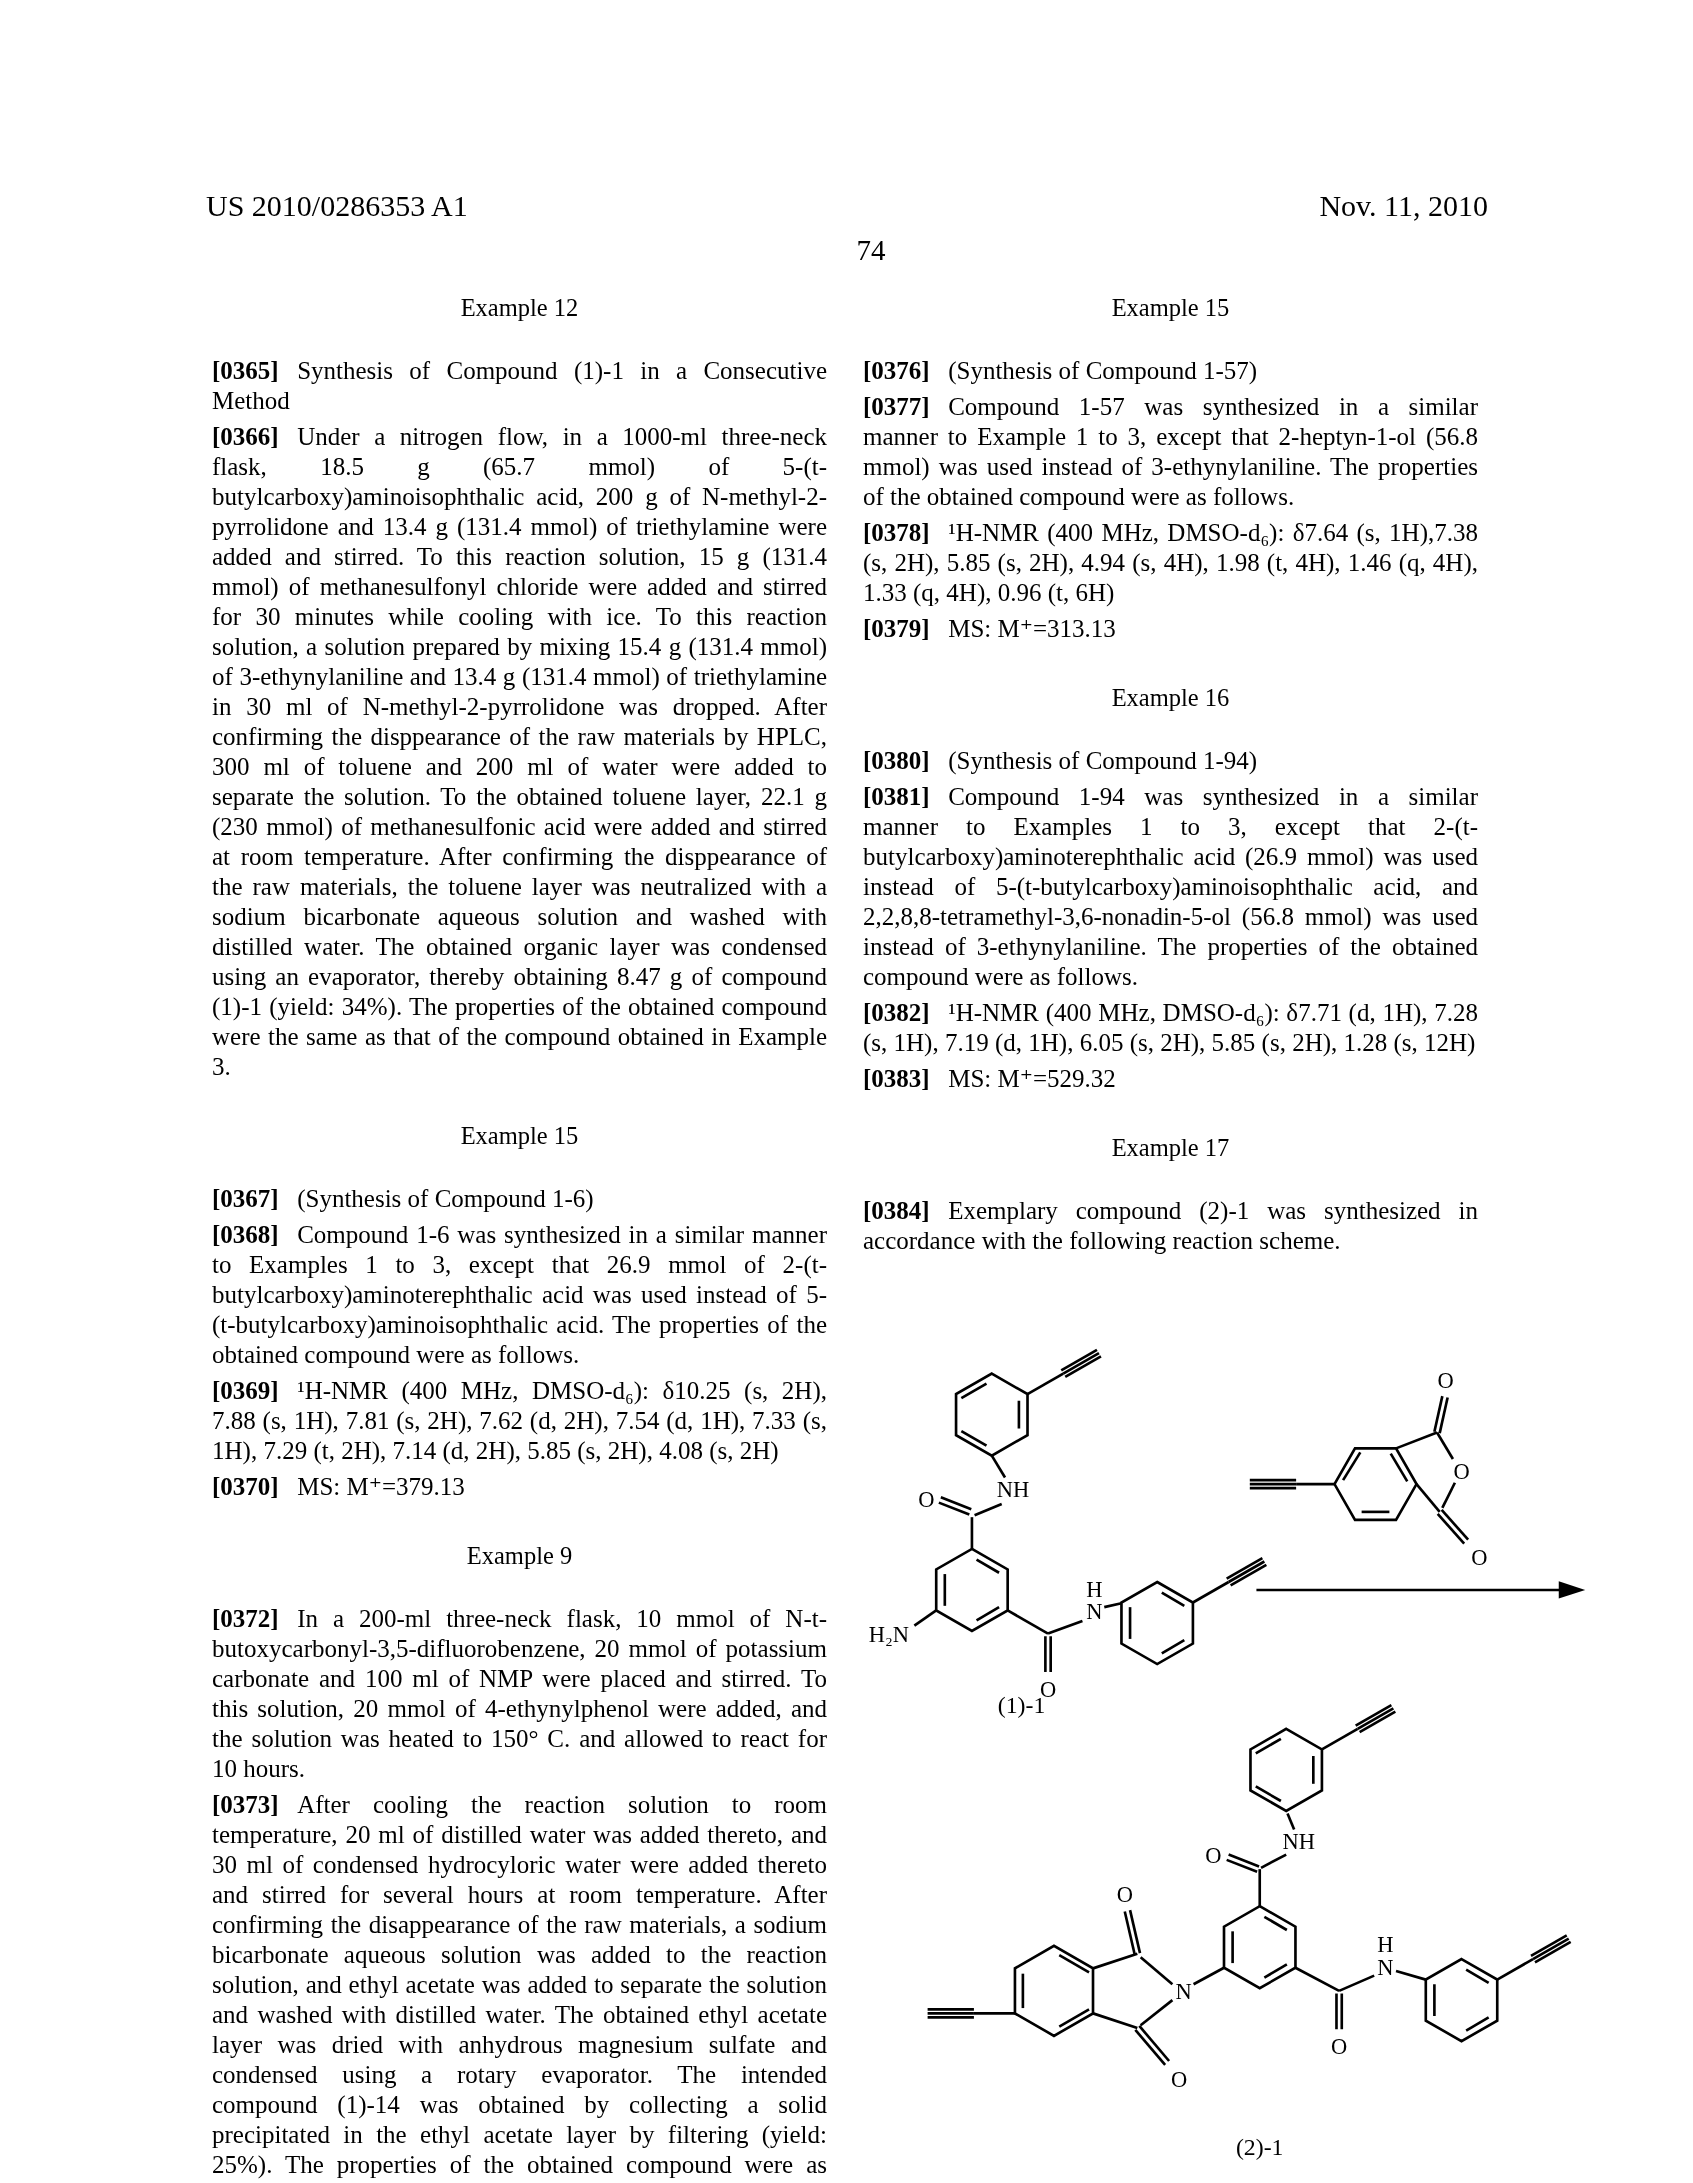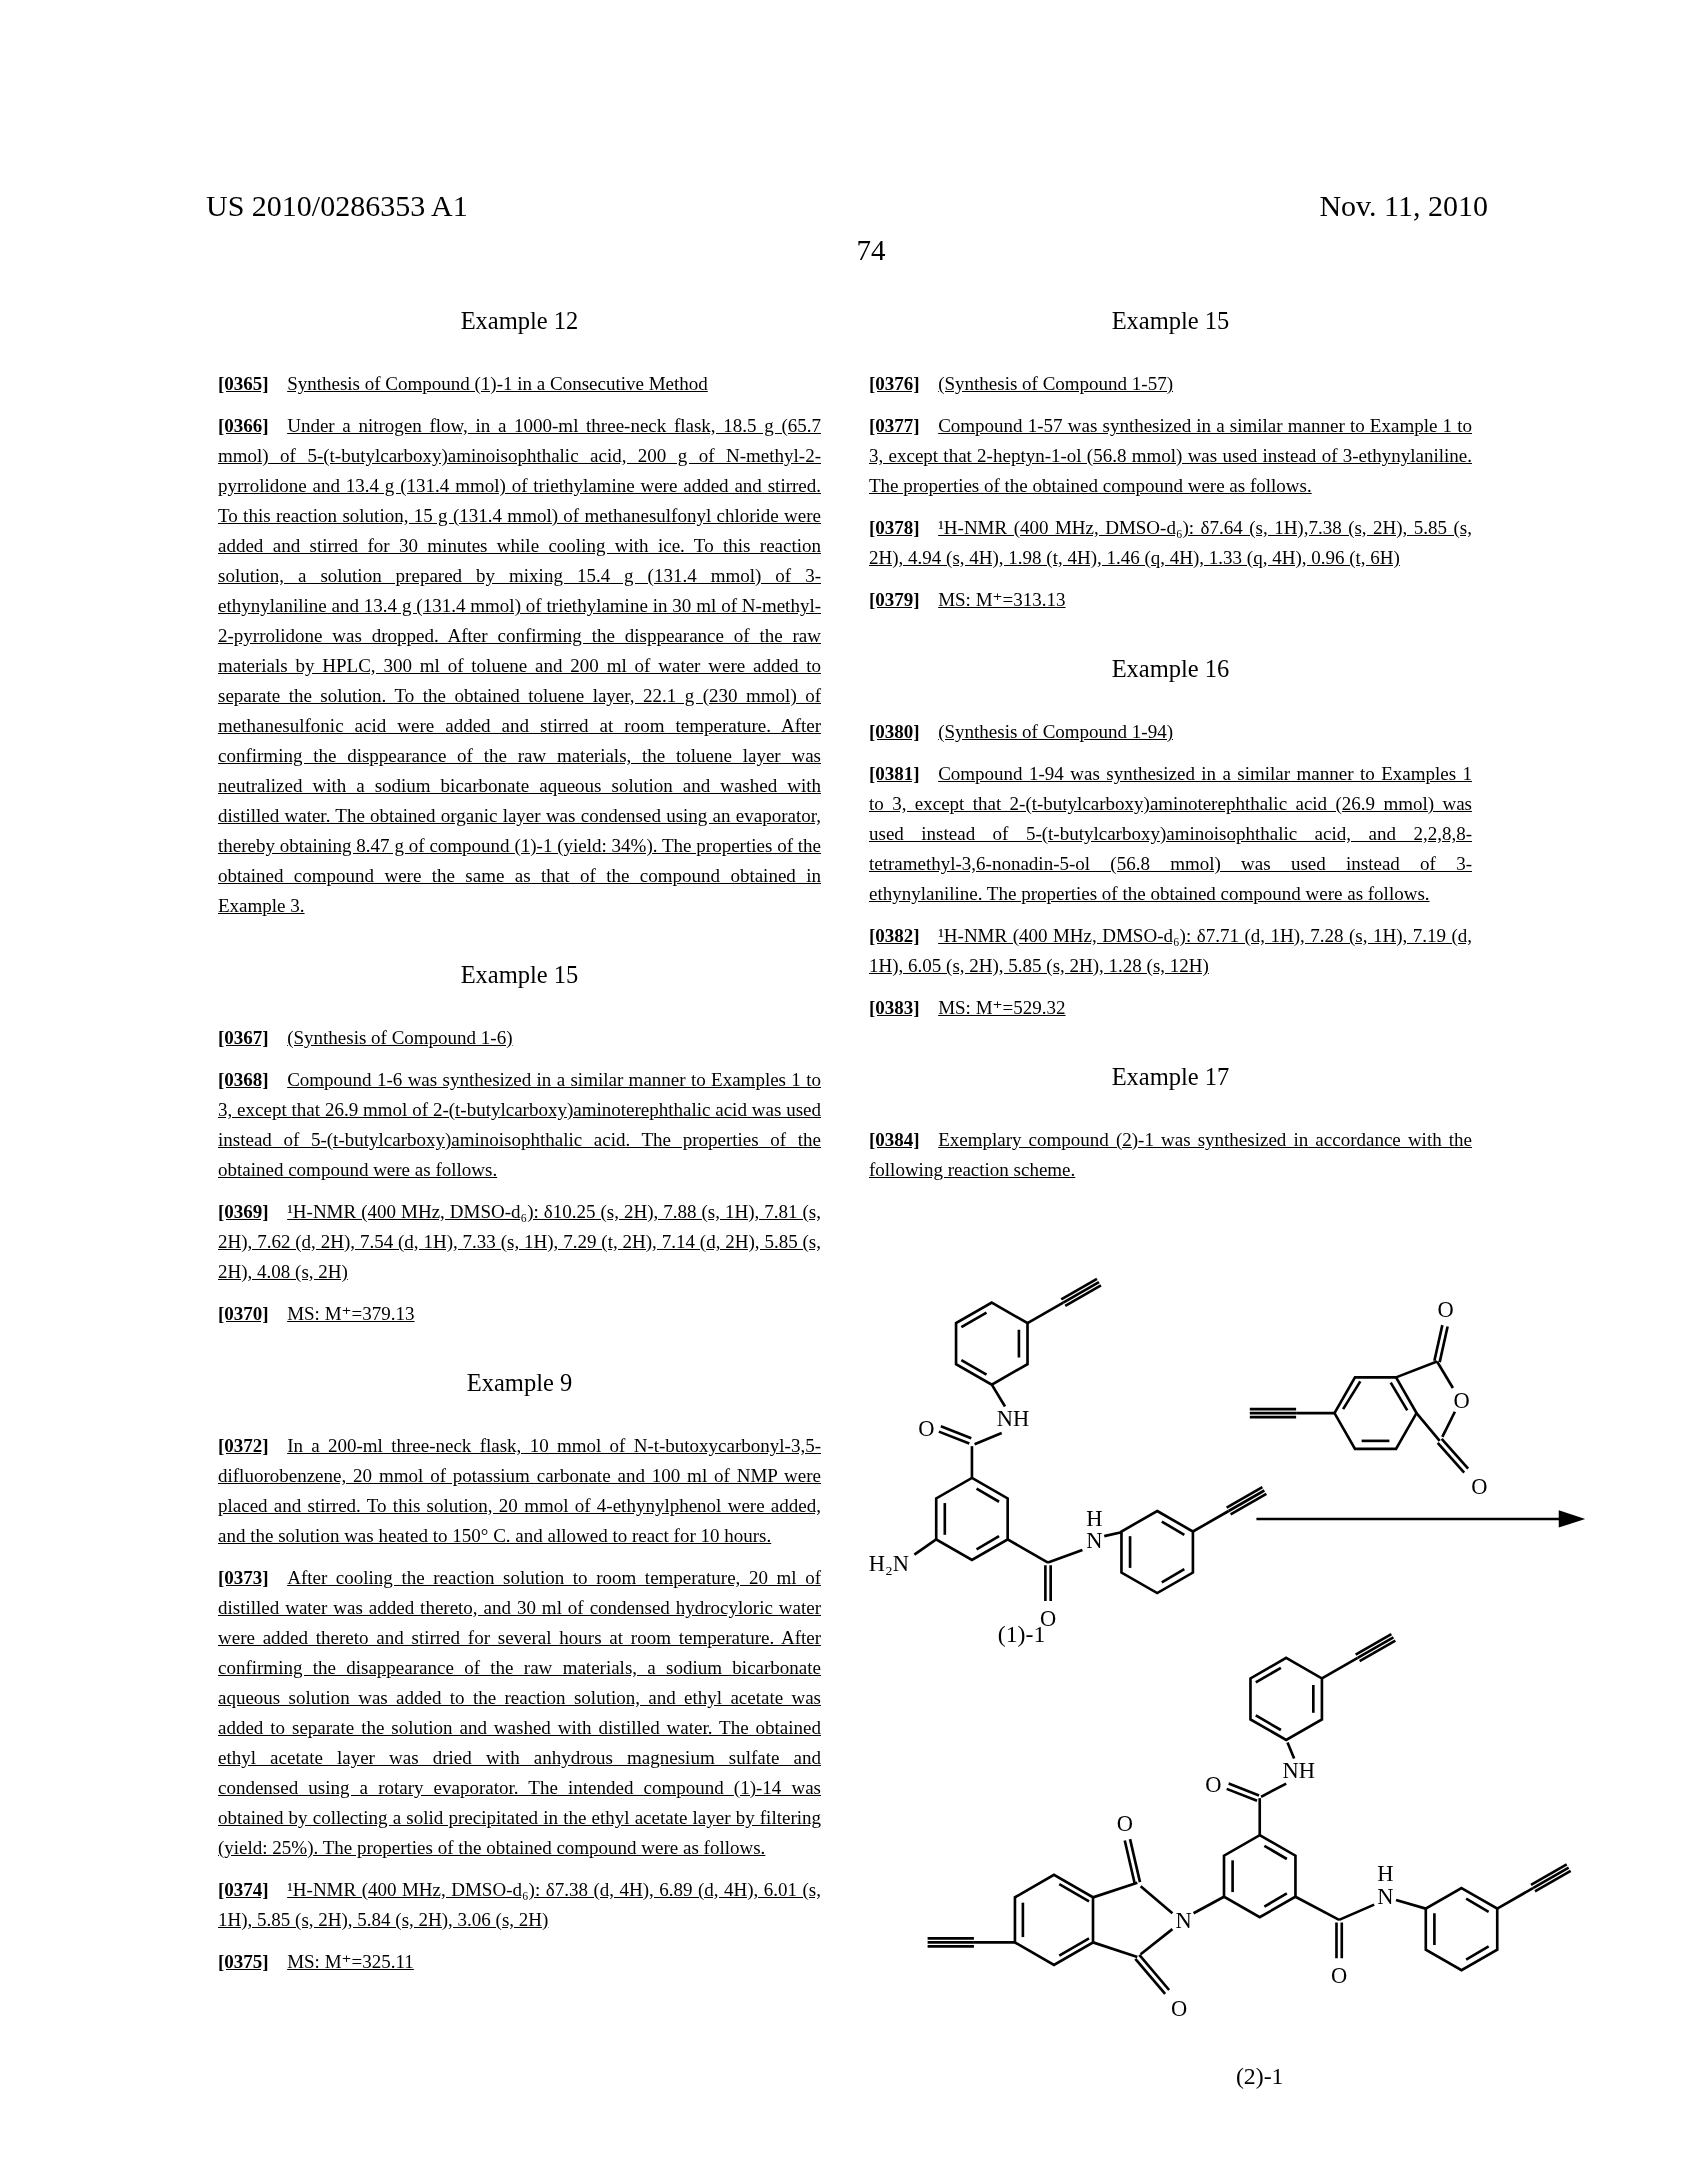--- a/index.html
+++ b/index.html
@@ -8,22 +8,22 @@
     font-family:"Liberation Serif","DejaVu Serif",serif;
     position:relative;overflow:hidden;
   }
   .hdr-left{position:absolute;left:206px;top:189px;font-size:30px;white-space:nowrap;text-align:right;}
   .hdr-right{position:absolute;right:206px;top:189px;font-size:30px;white-space:nowrap;}
   .page-num{position:absolute;left:0;top:234px;width:100%;text-align:center;font-size:29px;padding-left:24px;}
   .col{position:absolute;top:284px;width:627px;}
   .col-left{left:206px;}
   .col-right{left:857px;}
   .heading{text-align:center;font-size:24.5px;margin:40px 0 34px 0;}
-  .col .heading:first-child{margin-top:23px;}
-  .para{font-size:19px;line-height:30px;text-align:justify;margin:12px;text-decoration:underline;}
+  .col .heading:first-child{margin-top:10px;}
+  .para{font-size:25px;line-height:30px;text-align:justify;margin:6px;}
   .para .tag{font-weight:bold;margin-right:18.5px;}
   .scheme-svg{display:block;margin:22.5px 0 0 -34px;}
   .scheme-svg text{font-family:"Liberation Serif","DejaVu Serif",serif;fill:#000;}
   .atom{font-size:34px;text-anchor:middle;}
   .atom-end{font-size:34px;text-anchor:end;}
   .cmpd-label{font-size:36px;text-anchor:middle;}
   .bond{stroke:#000;stroke-width:4;fill:none;}
   .ringp{stroke:#000;stroke-width:4;fill:none;}
 </style>
 </head>

